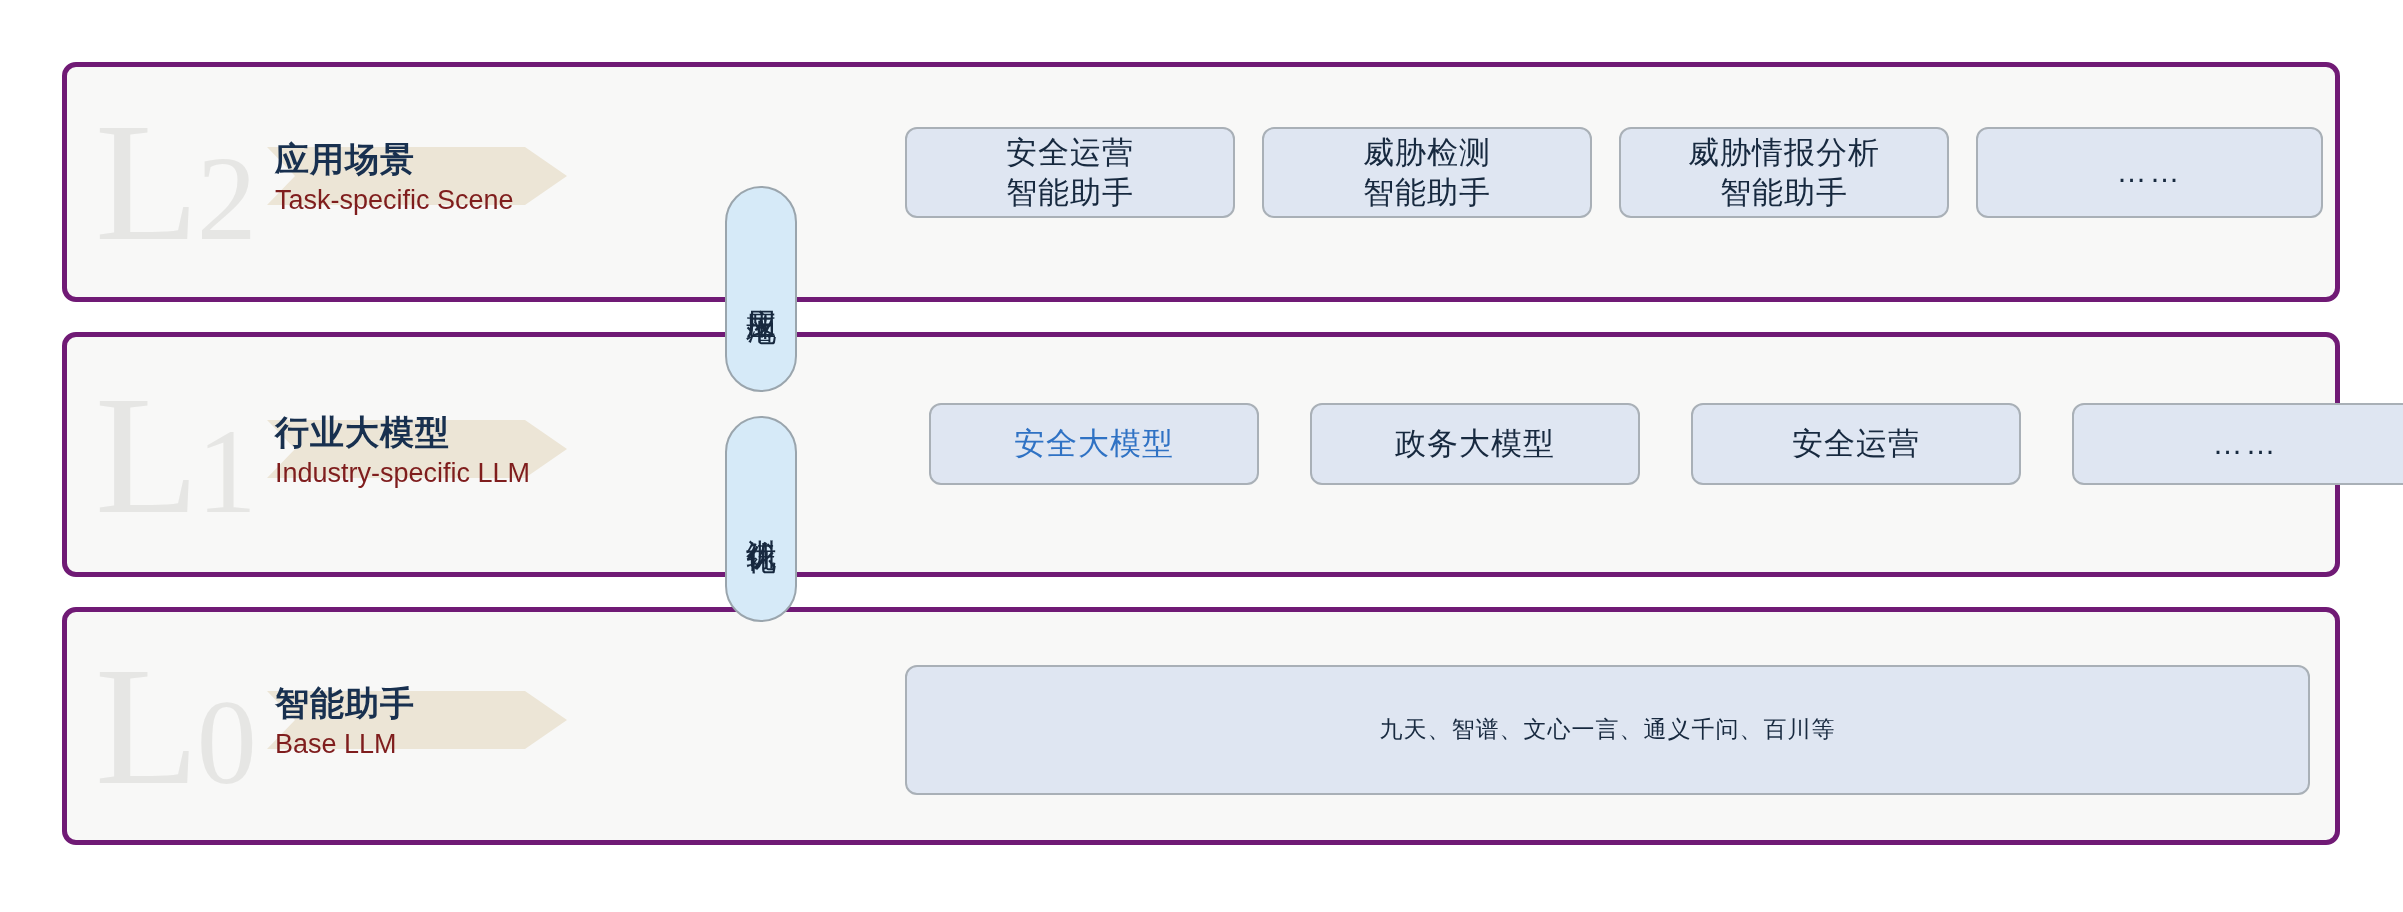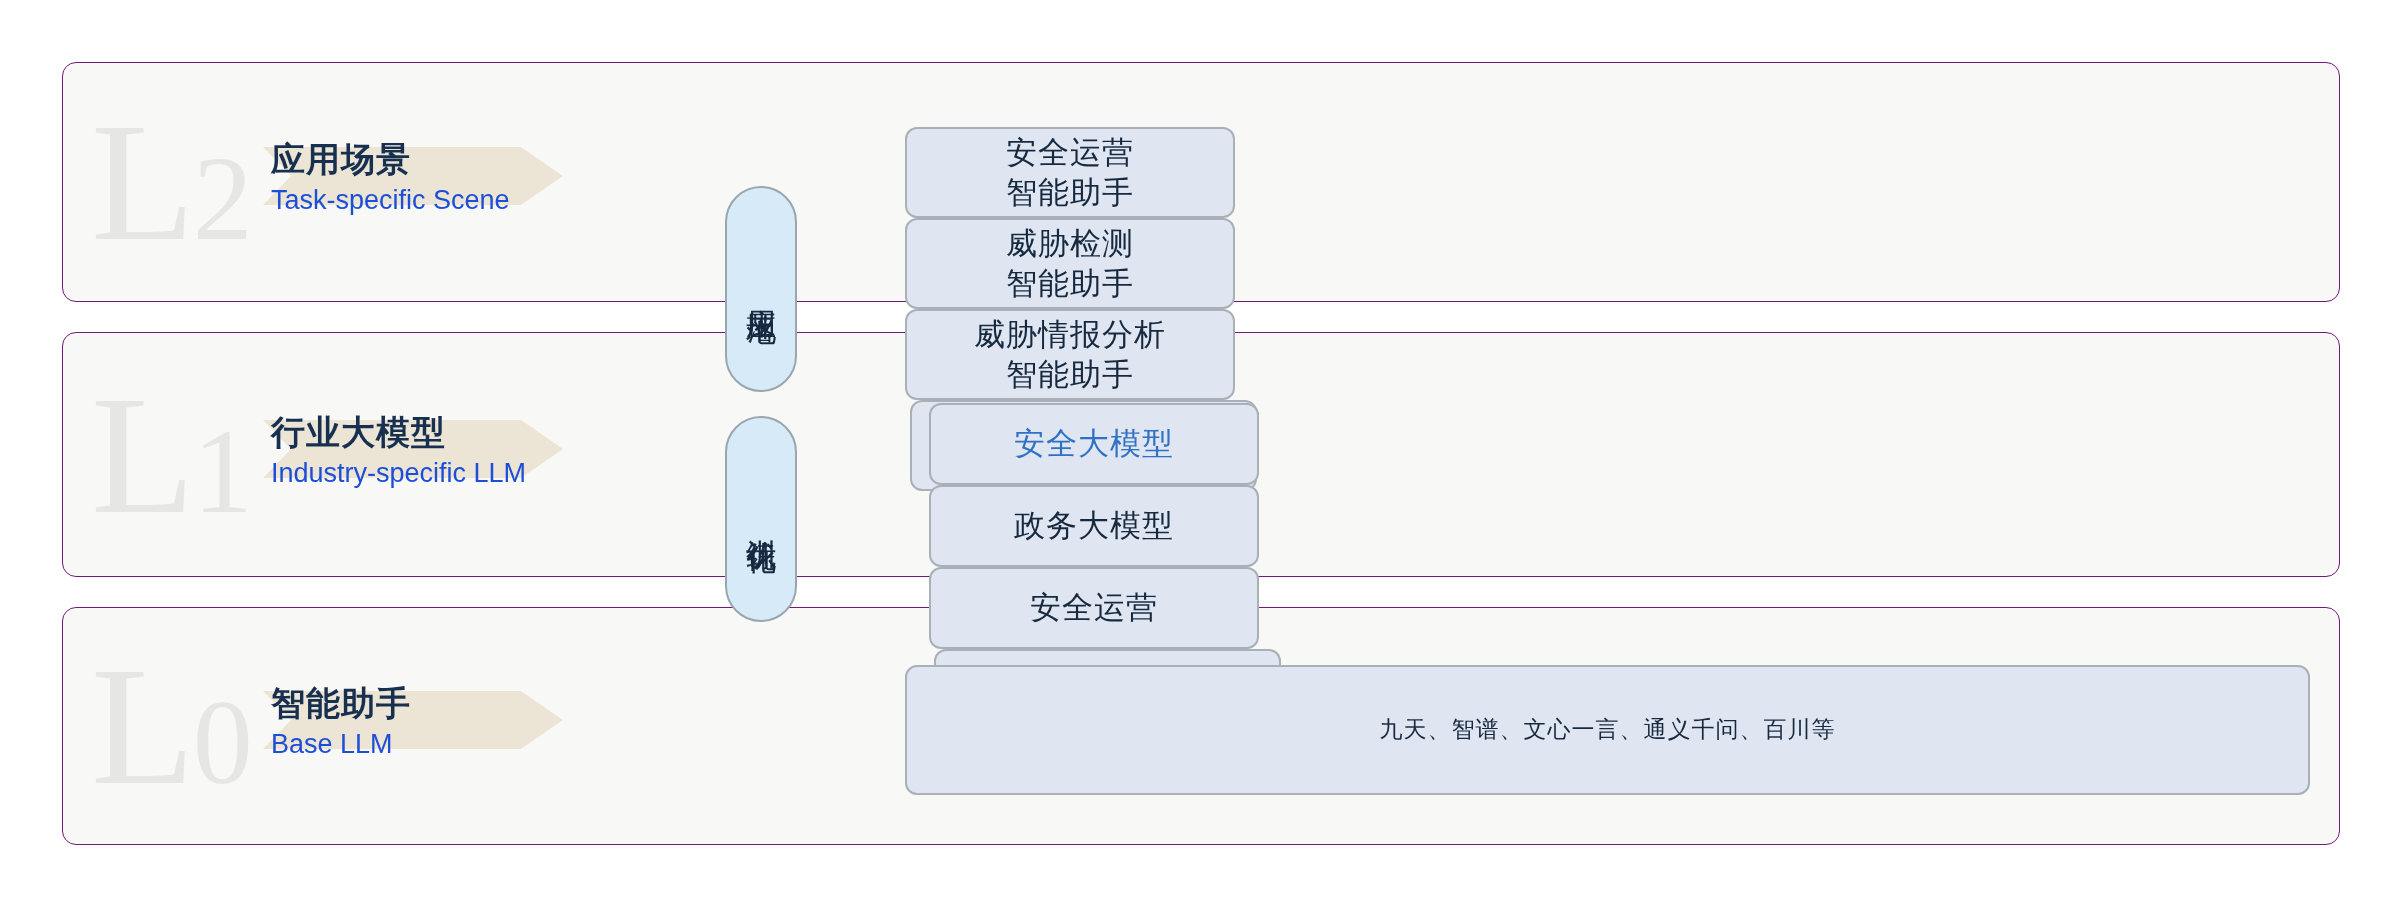--- a/index.html
+++ b/index.html
@@ -22,21 +22,21 @@
     width: 2403px;
     height: 912px;
   }
 
   
   .layer-panel {
     position: absolute;
     left: 62px;
     width: 2278px;
     background: #f8f8f7;
-    border: 1px solid #701a75;
+    border: 5px solid #701a75;
     border-radius: 14px;
     box-sizing: border-box;
   }
   .panel-l2 { top: 62px;  height: 240px; }
   .panel-l1 { top: 332px; height: 245px; }
   .panel-l0 { top: 607px; height: 238px; }
 
   
   .watermark {
     position: absolute;
@@ -81,21 +81,21 @@
     color: #18304f;
     letter-spacing: 1px;
     white-space: nowrap;
   }
   .title-en {
     position: absolute;
     left: 8px;
     top: 52px;
     font-size: 27px;
     font-weight: normal;
-    color: #1d4ed8;
+    color: #7f1d1d;
     white-space: nowrap;
   }
 
   
   .pill {
     position: absolute;
     left: 725px;
     width: 72px;
     background: #d6eaf8;
     border: 2px solid #9aa5ad;
@@ -116,21 +116,20 @@
     text-orientation: upright;
     letter-spacing: 2px;
     text-align: center;
   }
 
   
   .card-row {
     position: absolute;
     display: flex;
     align-items: center;
-    flex-direction: column;
   }
   .card {
     background: #dfe6f2;
     border: 2px solid #a9b0b7;
     border-radius: 12px;
     box-sizing: border-box;
     display: flex;
     align-items: center;
     justify-content: center;
     text-align: center;

